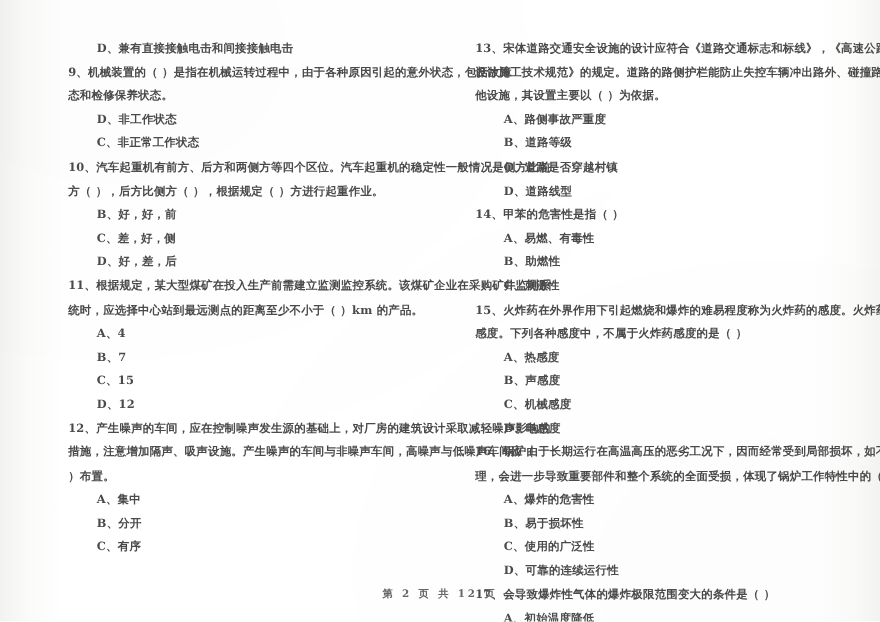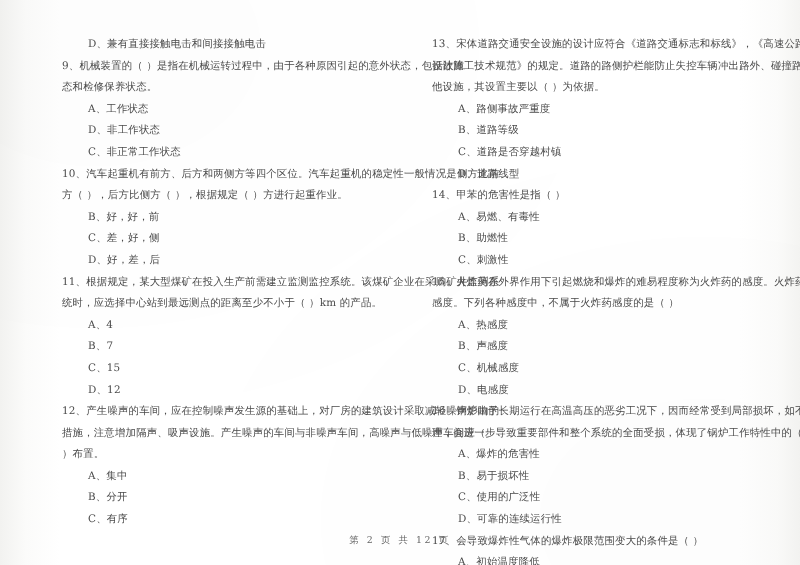--- a/index.html
+++ b/index.html
@@ -16,20 +16,21 @@
   }
 
   
   .page {
     position: absolute;
     inset: 0;
     background:
       linear-gradient(to right,
         #f2f2f0 0px, #fbfbfa 26px, #ffffff 60px,
         #ffffff 740px, #fbfbfa 778px, #f4f4f2 800px);
+    font-weight: bold;
   }
   .scan-noise {
     position: absolute;
     inset: 0;
     pointer-events: none;
     opacity: .5;
     background:
       radial-gradient(ellipse at 12% 8%, rgba(0,0,0,.018), rgba(0,0,0,0) 55%),
       radial-gradient(ellipse at 88% 92%, rgba(0,0,0,.02), rgba(0,0,0,0) 55%);
   }
@@ -87,21 +88,20 @@
 <body>
 
 <div class="page">
   <div class="scan-noise"></div>
 
   <div class="columns">
     <div class="col col-left" id="left-col">
         <div class="opt">D、兼有直接接触电击和间接接触电击</div>
         <div class="q">9、机械装置的（        ）是指在机械运转过程中，由于各种原因引起的意外状态，包括故障</div>
         <div class="cont">态和检修保养状态。</div>
-        <div class="opt">A、工作状态</div>
         <div class="opt">D、非工作状态</div>
         <div class="opt">C、非正常工作状态</div>
         <div class="q">10、汽车起重机有前方、后方和两侧方等四个区位。汽车起重机的稳定性一般情况是侧方比前</div>
         <div class="cont">方（    ），后方比侧方（     ），根据规定（    ）方进行起重作业。</div>
         <div class="opt">B、好，好，前</div>
         <div class="opt">C、差，好，侧</div>
         <div class="opt">D、好，差，后</div>
         <div class="q">11、根据规定，某大型煤矿在投入生产前需建立监测监控系统。该煤矿企业在采购矿井监测系</div>
         <div class="cont">统时，应选择中心站到最远测点的距离至少不小于（    ）km 的产品。</div>
         <div class="opt">A、4</div>

